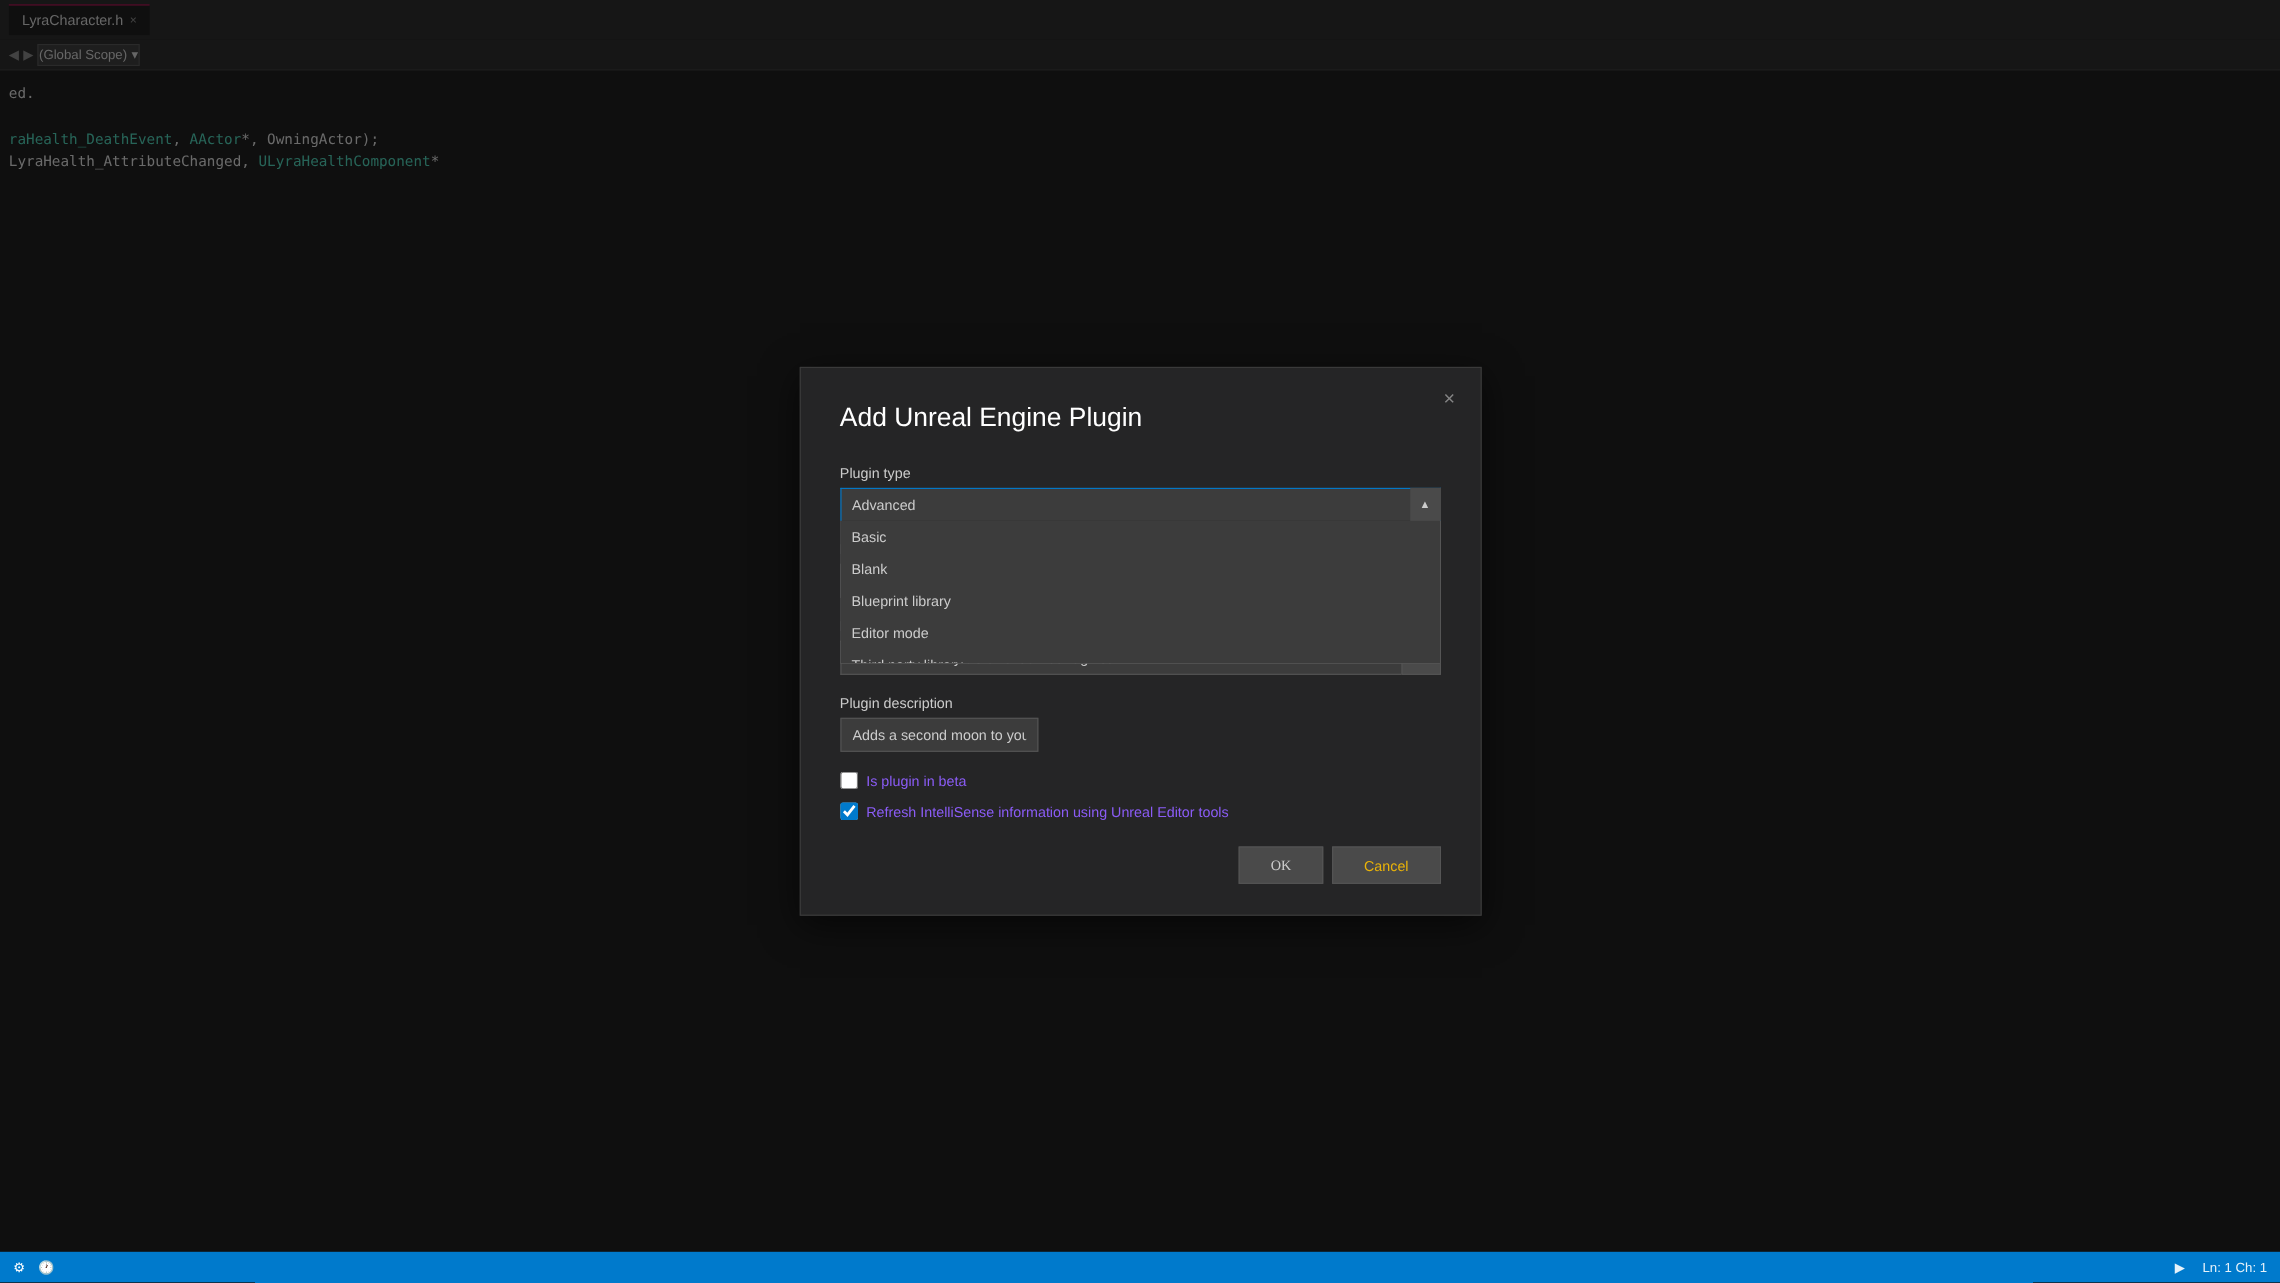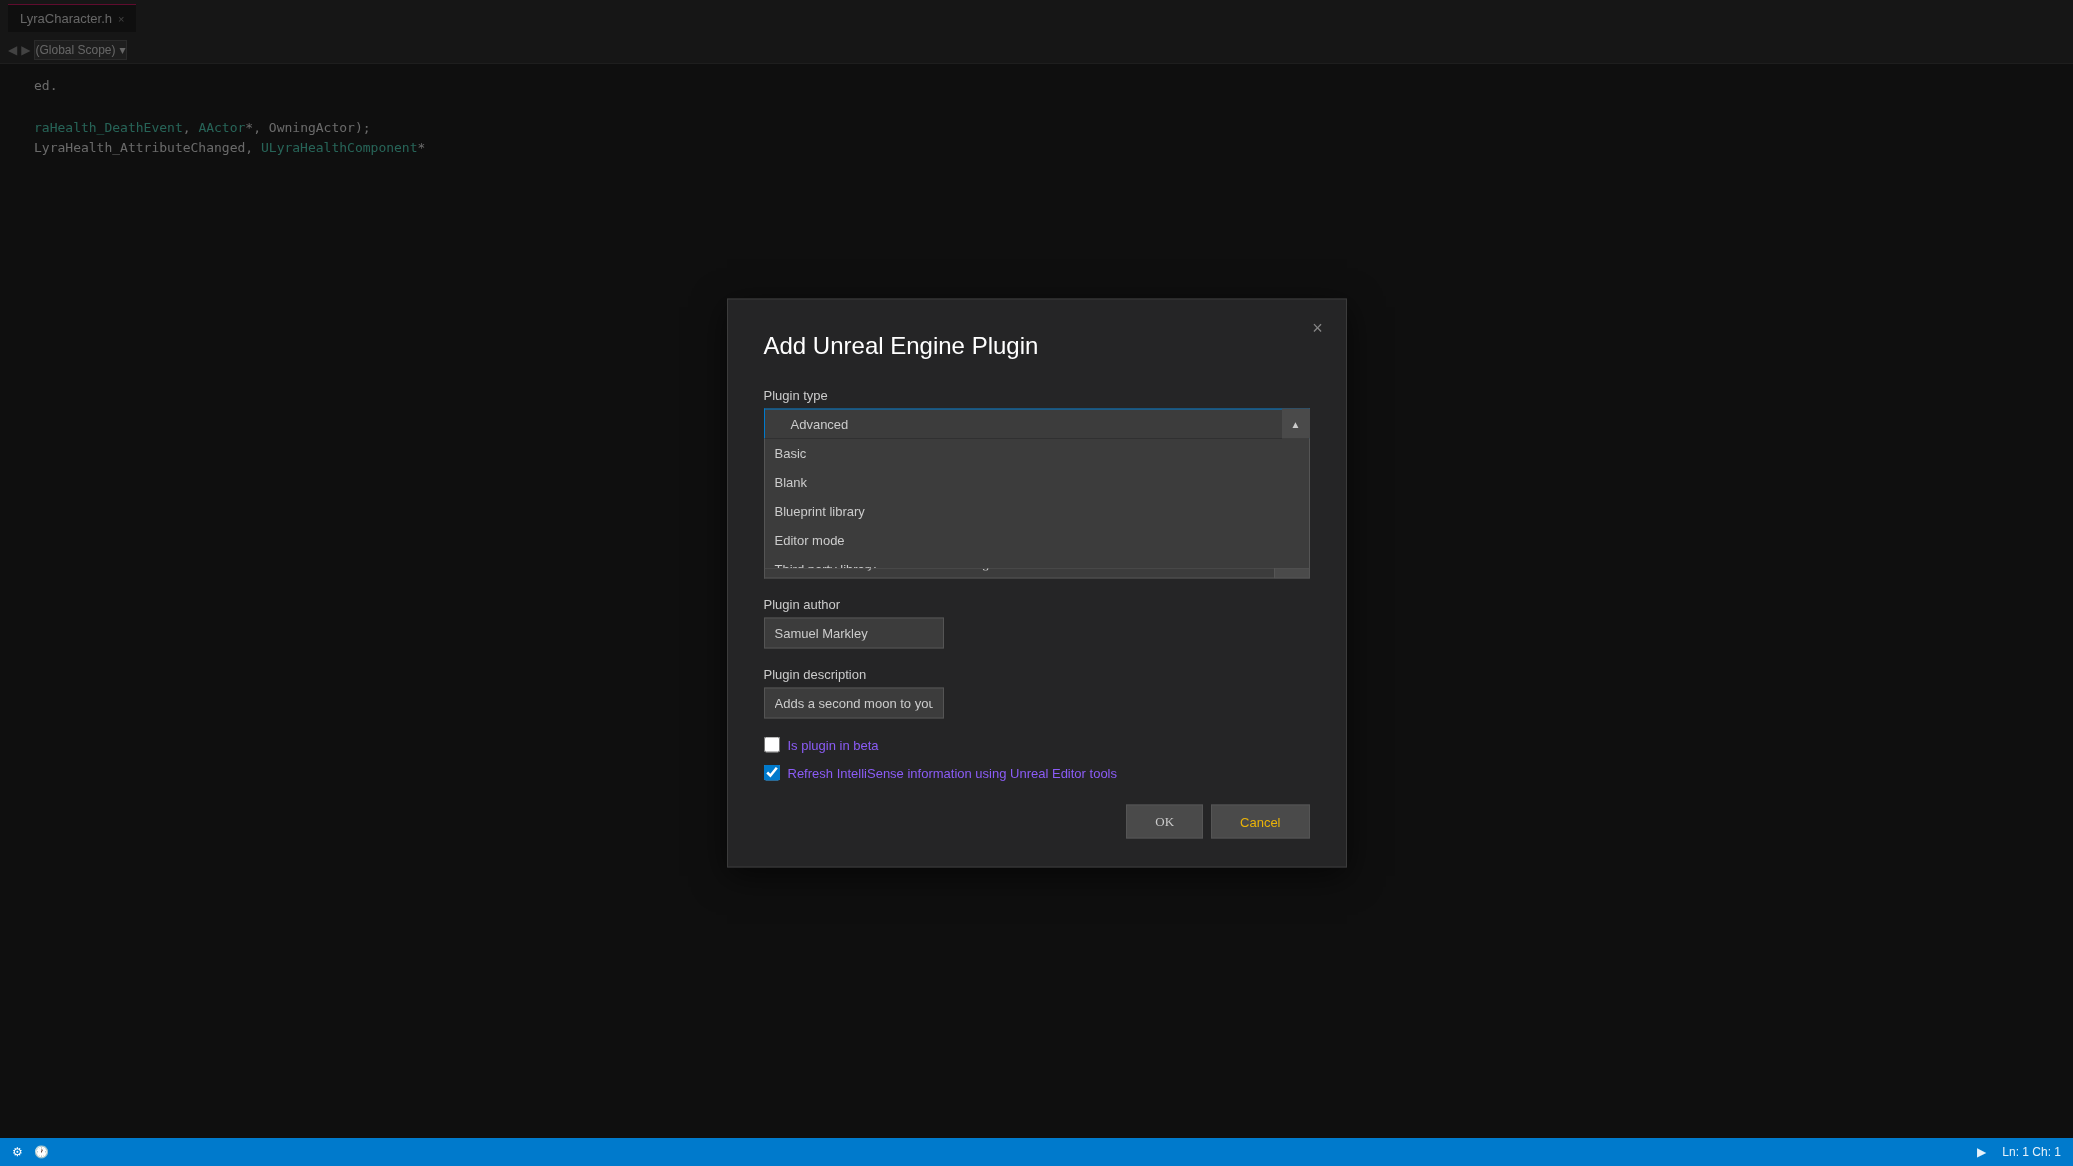--- a/index.html
+++ b/index.html
@@ -63,21 +63,21 @@
       color: #cccccc;
       padding: 2px 0;
       font-size: 12px;
       border: 1px solid #555;
       display: flex;
       align-items: center;
       gap: 4px;
     }
 
     .bg-code {
-      padding: 12px 34px;
+      padding: 12px 8px;
       font-family: 'Consolas', monospace;
       font-size: 13px;
       line-height: 1.6;
       color: #569cd6;
     }
 
     .bg-code .green { color: #4ec9b0; }
     .bg-code .white { color: #d4d4d4; }
 
     
@@ -170,21 +170,21 @@
     .dropdown-container {
       position: relative;
       width: 100%;
     }
 
     .dropdown-selected {
       width: 100%;
       background: #3c3c3c;
       border: 1px solid #007acc;
       color: #cccccc;
-      padding: 7px 30px 7px 26px;
+      padding: 7px 30px 7px 10px;
       font-size: 13px;
       display: flex;
       align-items: center;
       cursor: pointer;
       border-bottom: none;
     }
 
     .dropdown-arrow {
       position: absolute;
       right: 0;
@@ -379,24 +379,20 @@
   </div>
 
   <div class="field-group">
     <label class="field-label">Plugin path</label>
     <div class="path-field-group">
       <input type="text" class="path-field-input" value="C:\UE\Phobos\LyraStarterGame\Plugins\" style="">
       <button class="path-browse-btn">...</button>
     </div>
   </div>
 
-  <div class="field-group">
-    <label class="field-label">Plugin author</label>
-    <input type="text" class="field-input-short" value="Samuel Markley" style="">
-  </div>
 
   <div class="field-group">
     <label class="field-label">Plugin description</label>
     <input type="text" class="field-input-short" value="Adds a second moon to your sy" style="">
   </div>
 
 
   <div class="checkbox-group">
     <input type="checkbox" id="is-beta" style="">
     <label class="checkbox-label" for="is-beta">Is plugin in beta</label>

